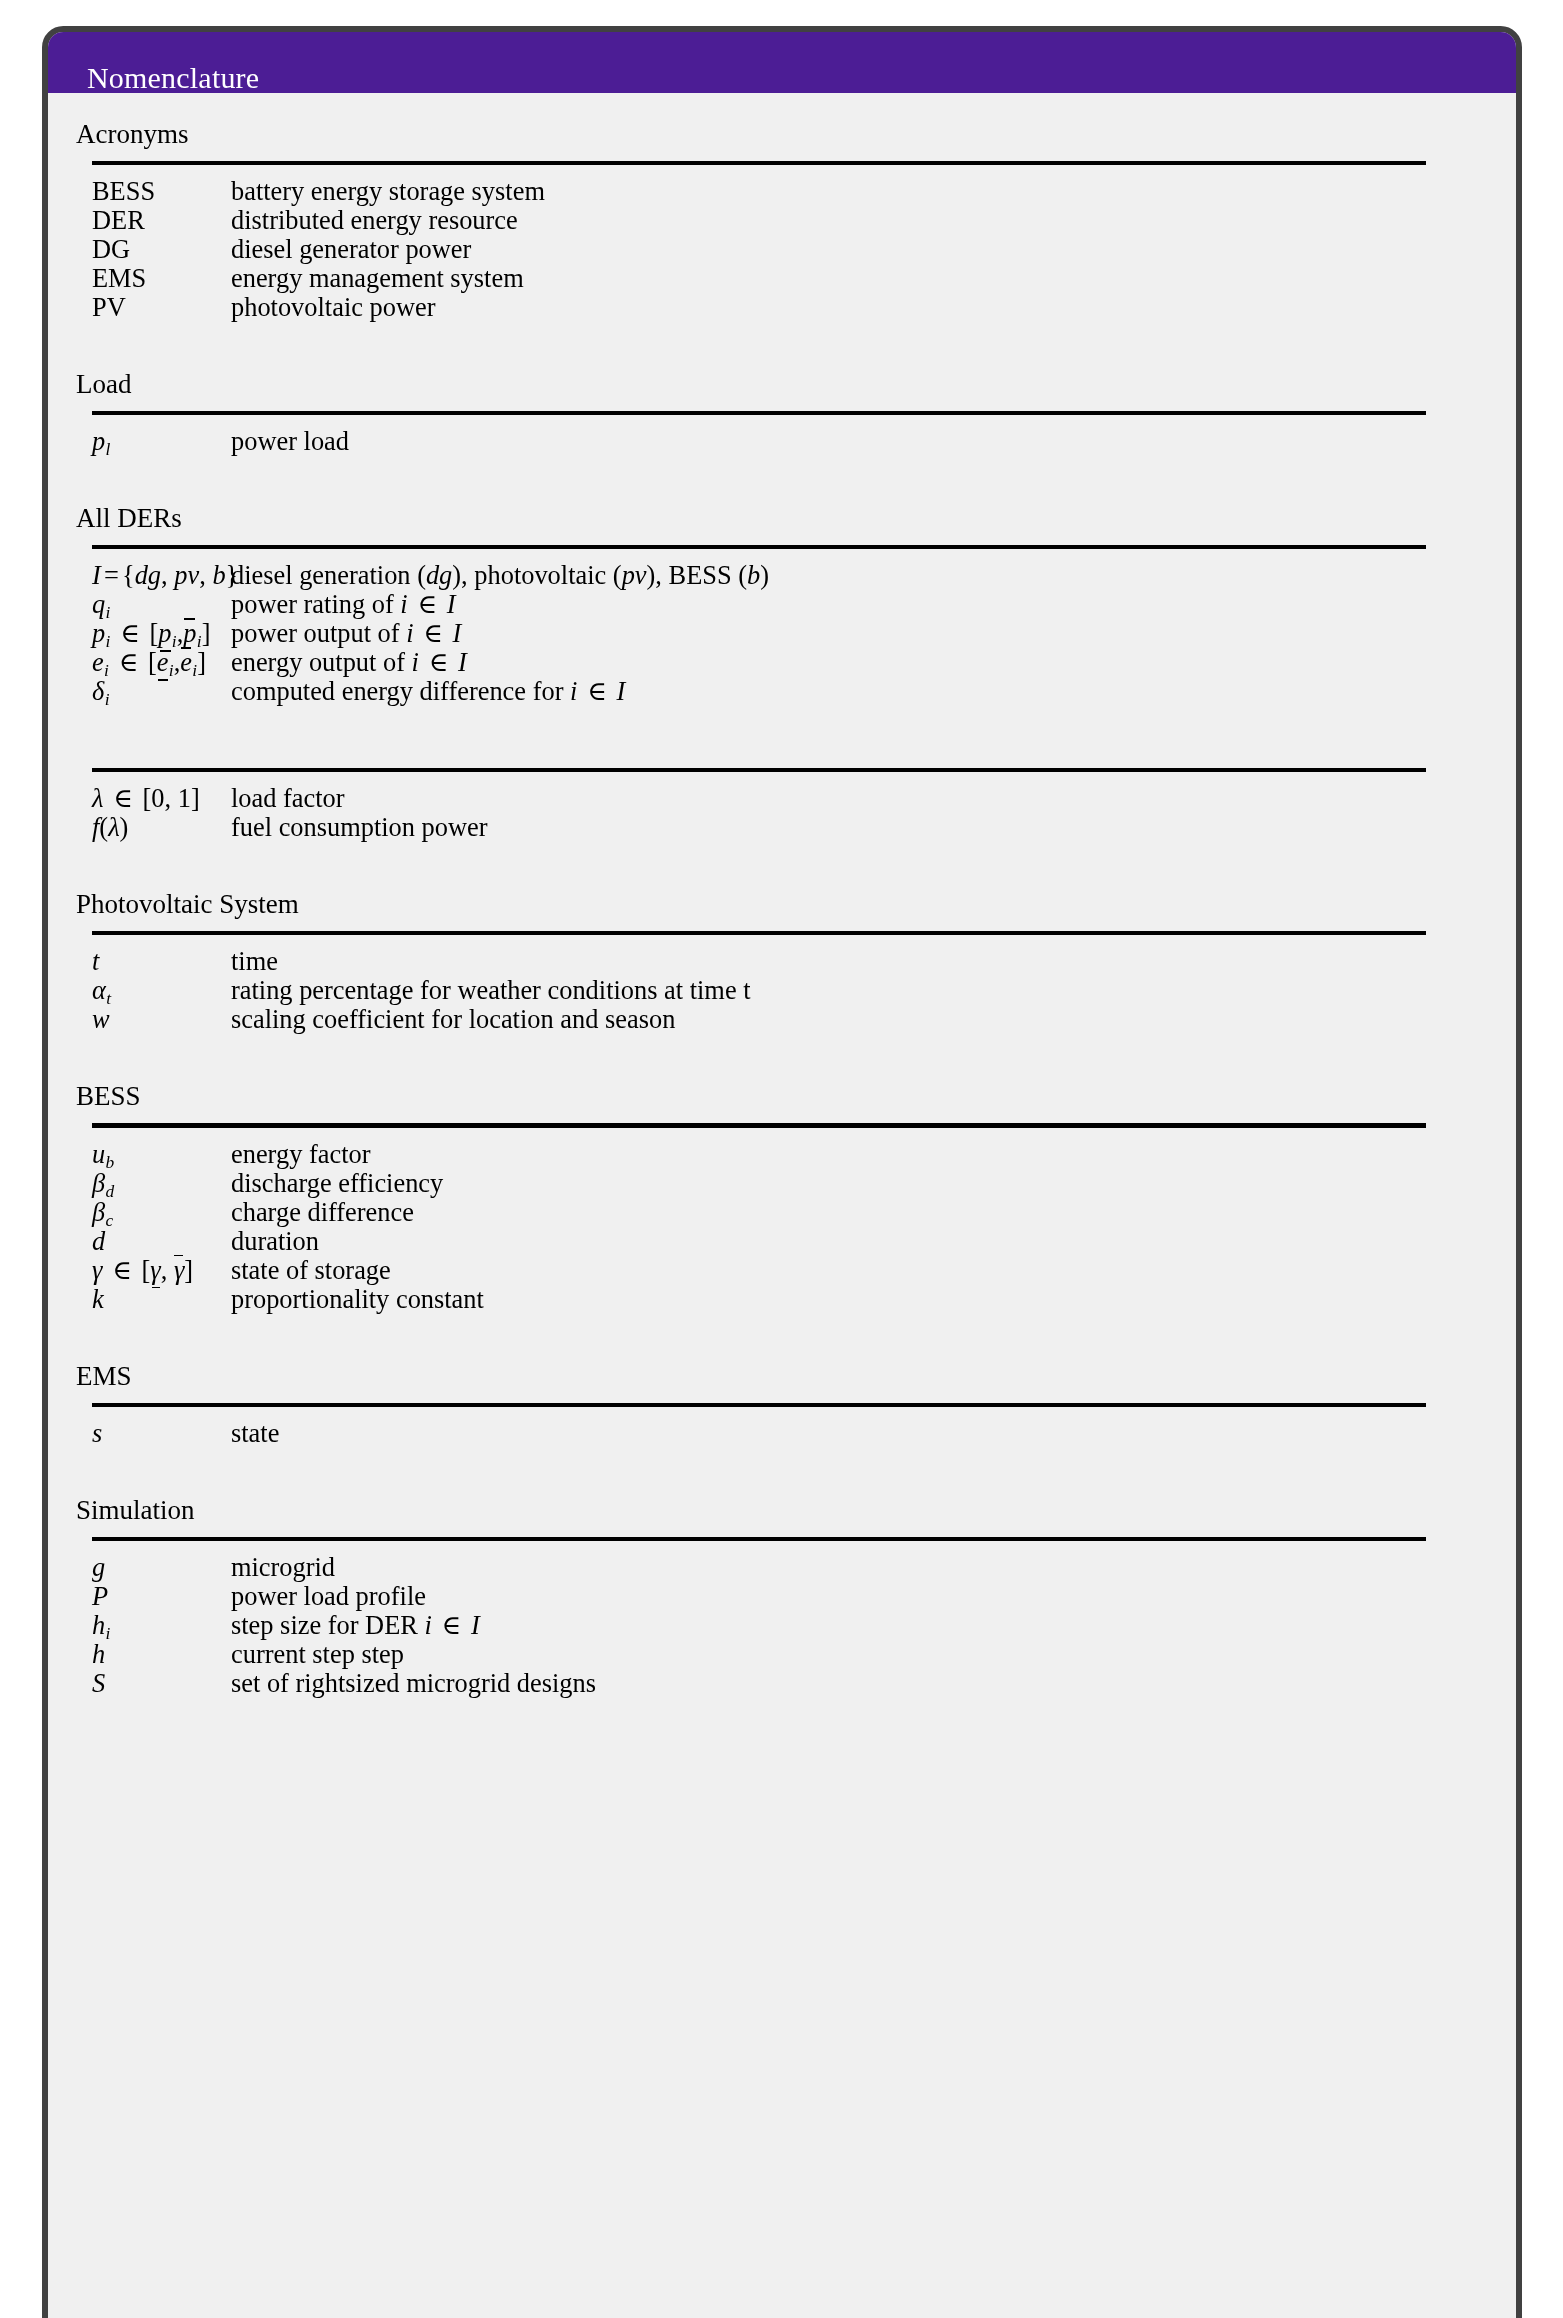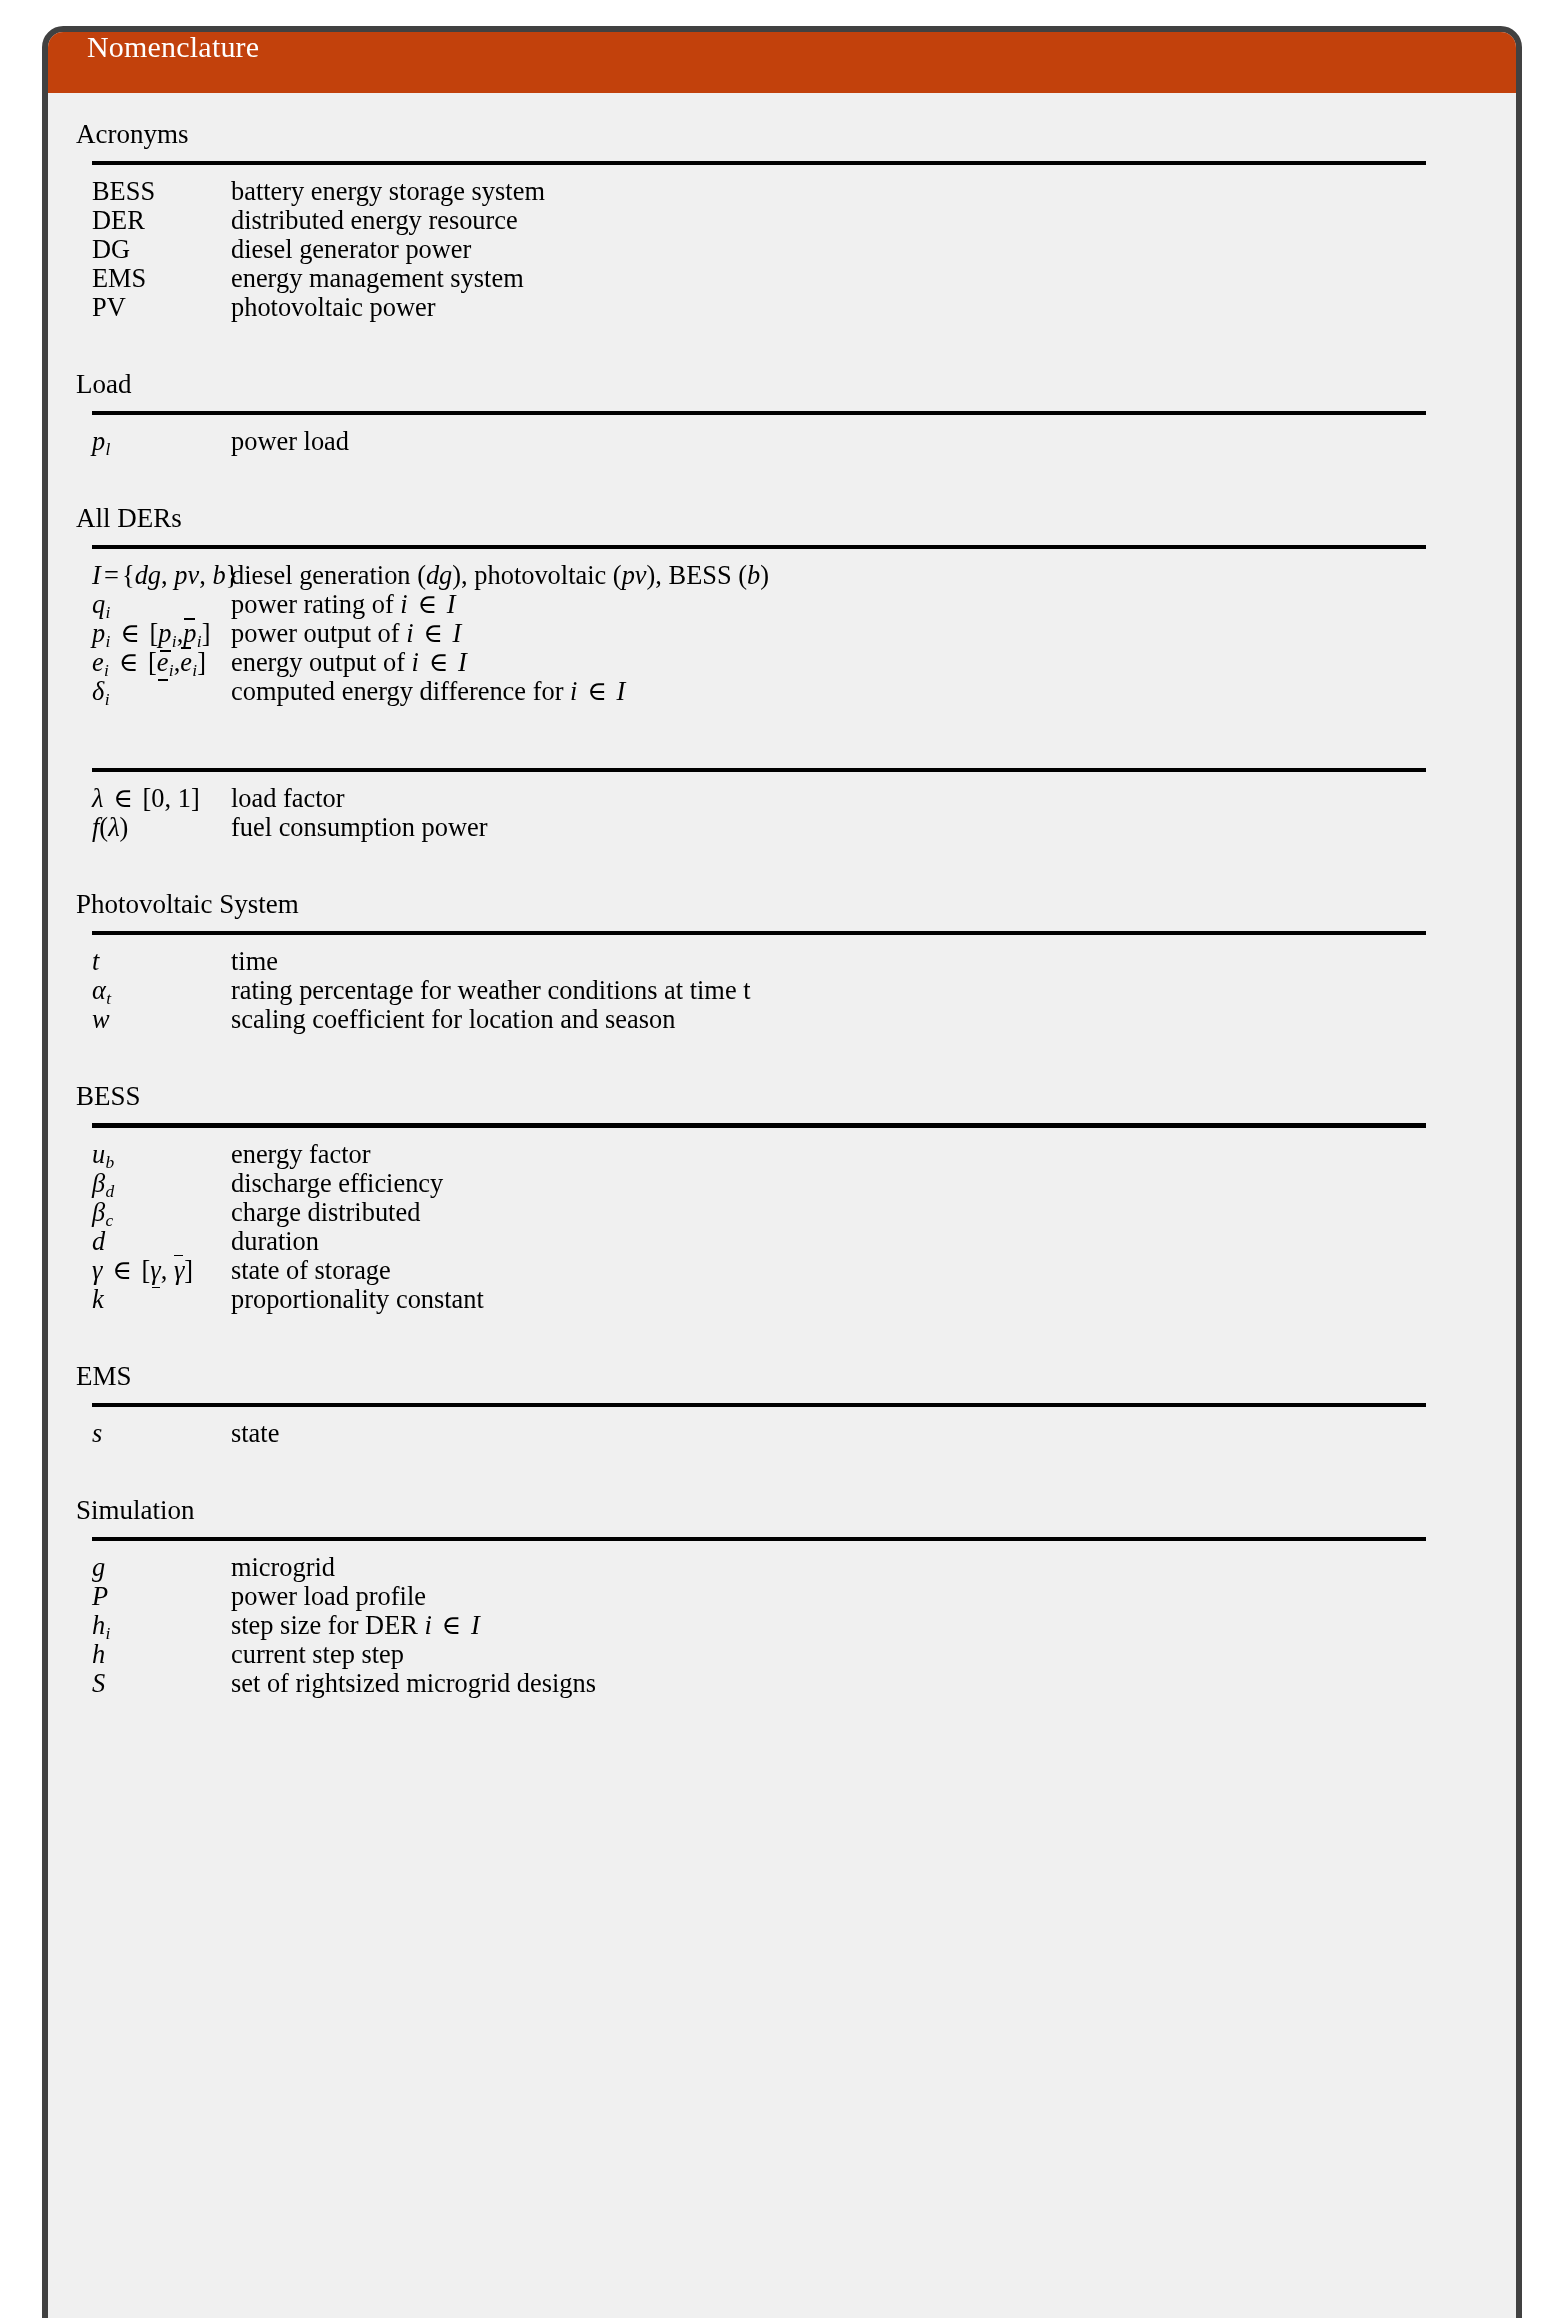--- a/index.html
+++ b/index.html
@@ -22,23 +22,23 @@
     height: 2335px;
     box-sizing: border-box;
     background: #f0f0f0;
     border: 6.5px solid #414141;
     border-radius: 21.3px;
     overflow: hidden;
   }
 
   #card-header {
     height: 61px;
-    background: #c2410c;
+    background: #4c1d95;
     display: flex;
-    align-items: flex-start;
+    align-items: flex-end;
     padding-left: 39px;
     box-sizing: border-box;
   }
   #card-header .title {
     color: #ffffff;
     font-size: 30px;
     line-height: 1;
     letter-spacing: 0.2px;
   }
 
@@ -260,21 +260,21 @@
         <div class="row" style="height:29px">
           <span class="sym"><span class="mi">u</span><span class="sub">b</span></span>
           <span class="desc">energy factor</span>
         </div>
         <div class="row" style="height:29px">
           <span class="sym"><span class="mi">β</span><span class="sub">d</span></span>
           <span class="desc">discharge efficiency</span>
         </div>
         <div class="row" style="height:29px">
           <span class="sym"><span class="mi">β</span><span class="sub">c</span></span>
-          <span class="desc">charge distributed</span>
+          <span class="desc">charge difference</span>
         </div>
         <div class="row" style="height:29px">
           <span class="sym"><span class="mi">d</span></span>
           <span class="desc">duration</span>
         </div>
         <div class="row" style="height:29px">
           <span class="sym"><span class="mi">γ</span> <span class="mo">∈</span> <span class="brk">[</span><span class="unl"><span class="mi">γ</span></span><span class="mn">,&nbsp;</span><span class="ovl"><span class="mi">γ</span></span><span class="brk">]</span></span>
           <span class="desc">state of storage</span>
         </div>
         <div class="row" style="height:29px">

